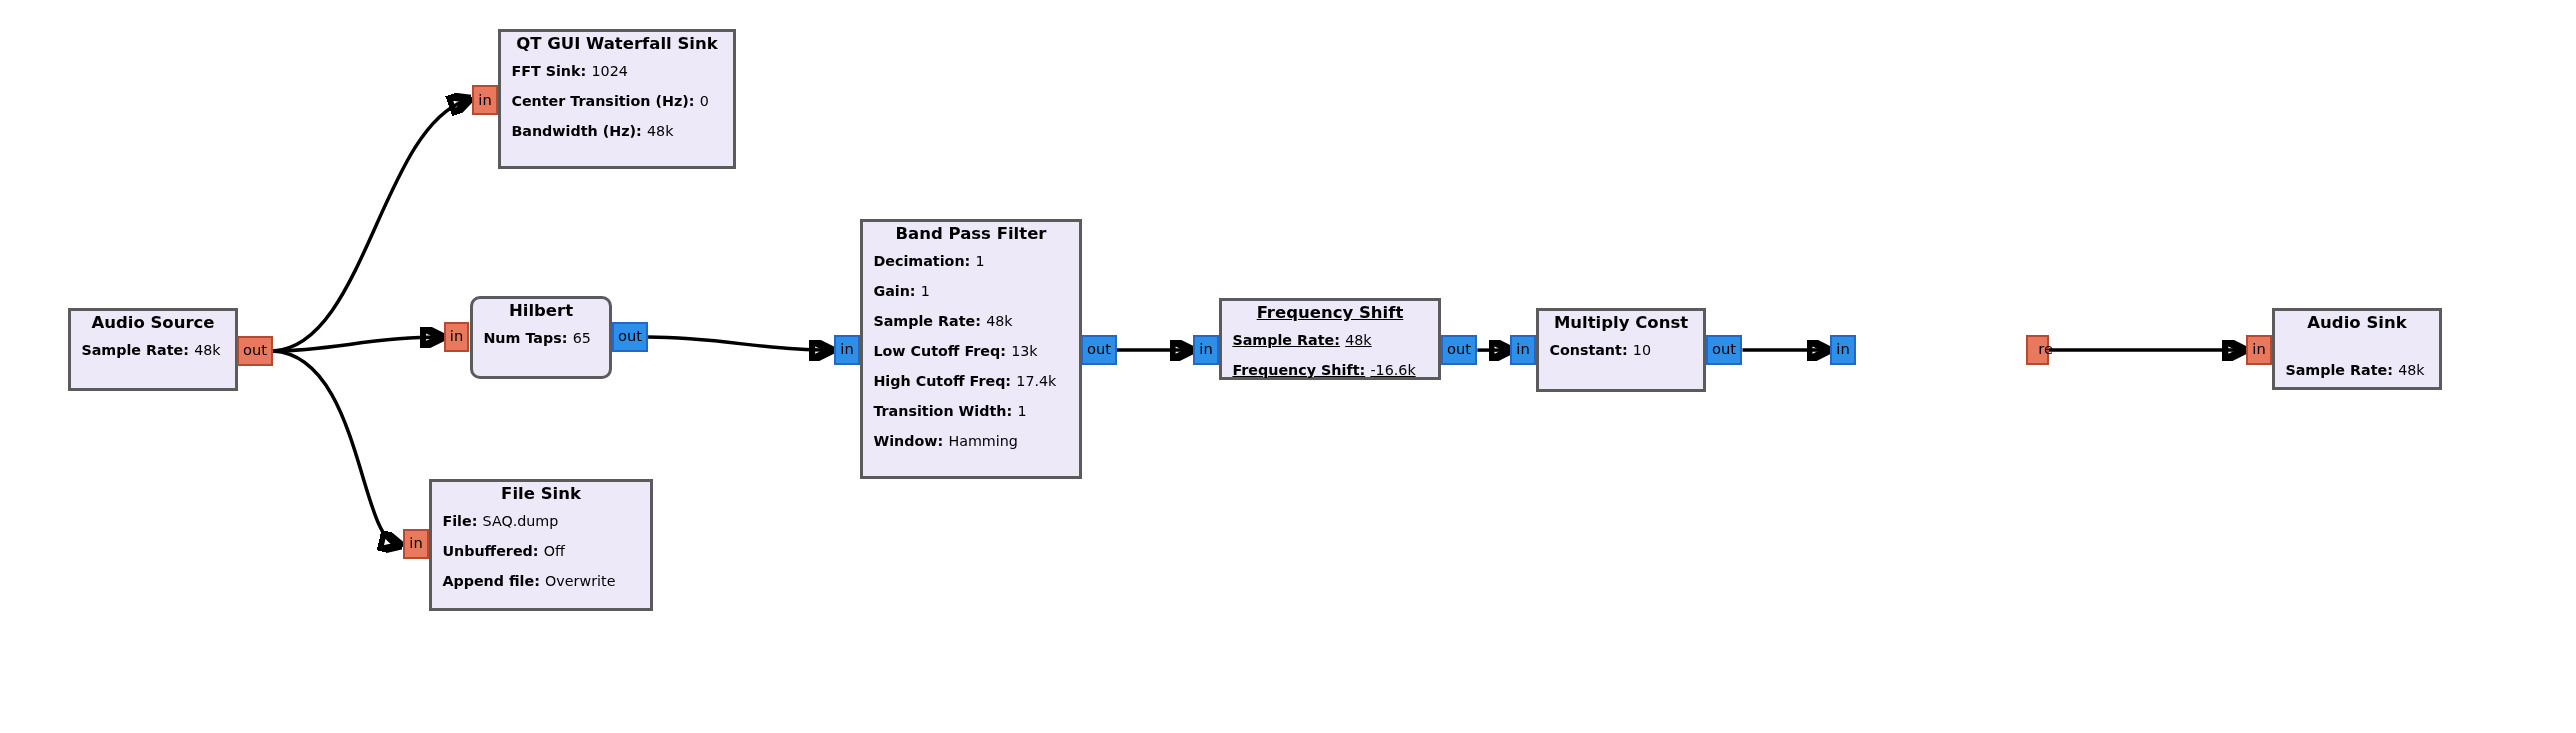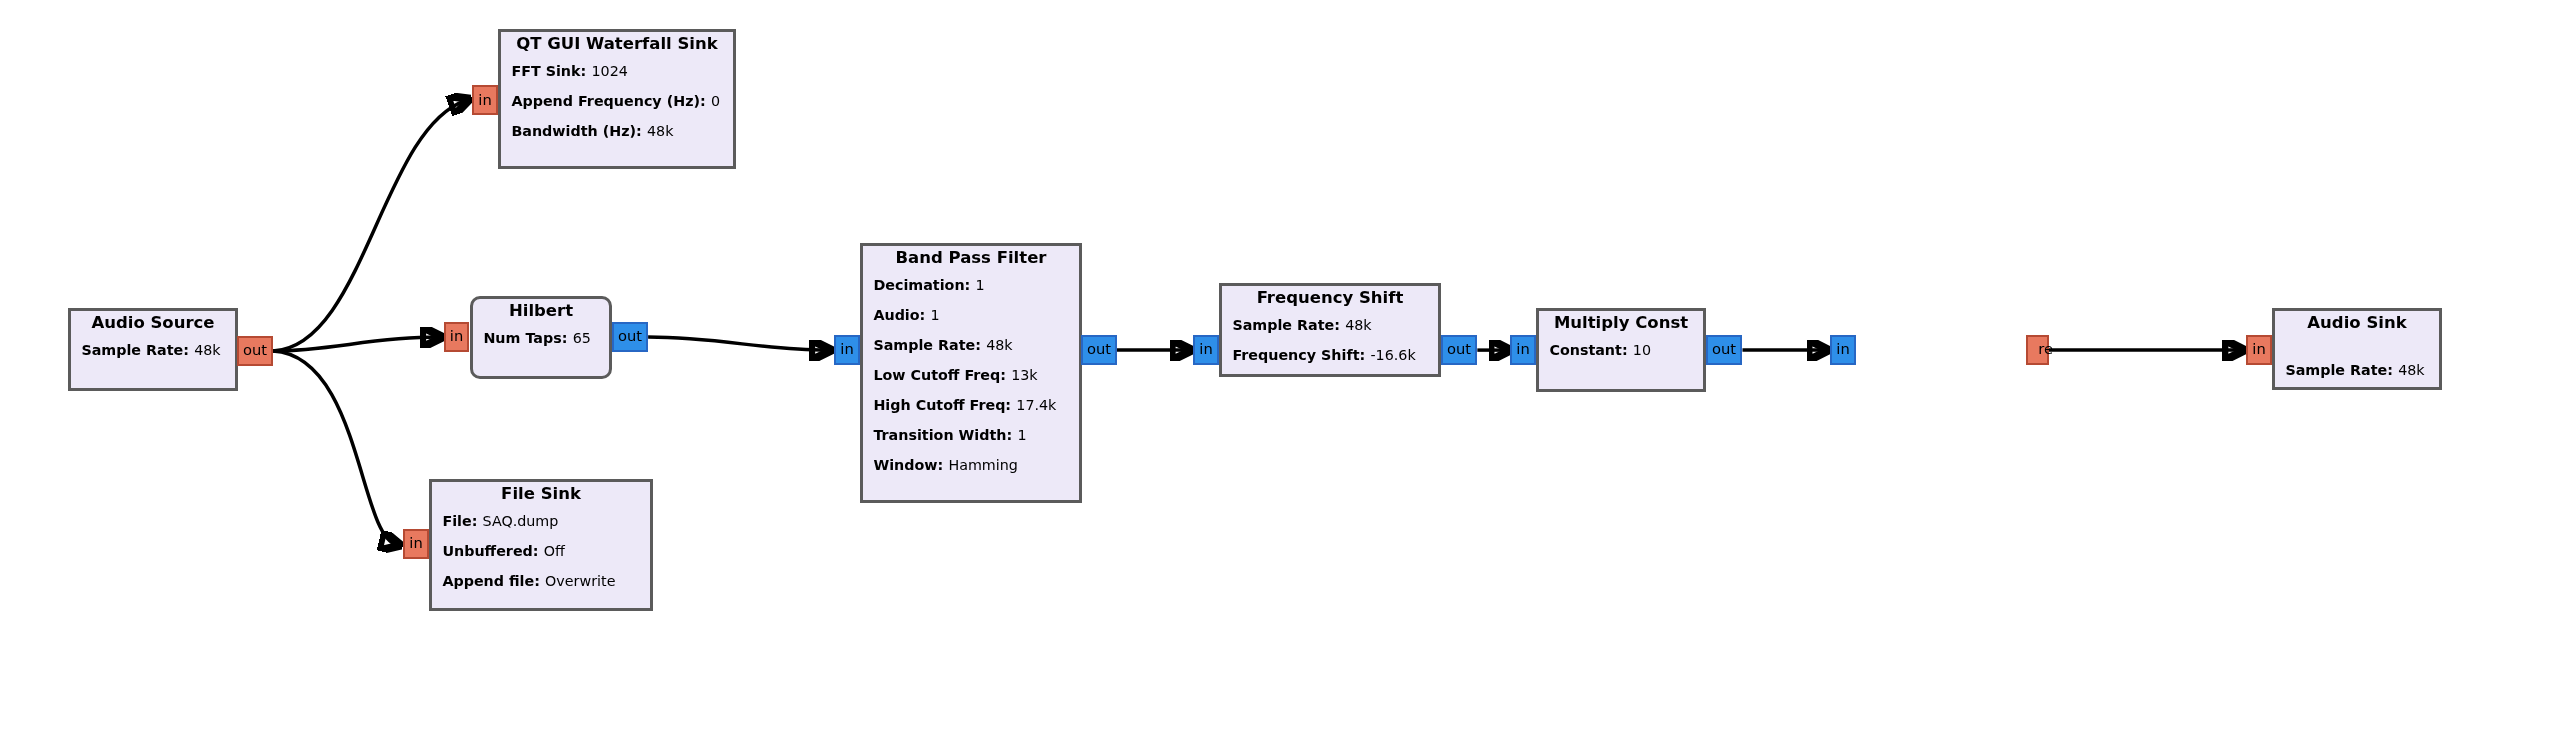--- a/index.html
+++ b/index.html
@@ -66,21 +66,21 @@
     </div>
   </div>
   <div class="port real" style="left:237px; top:336px; width:36px; height:29.5px;">out</div>
 
   <div class="block" style="left:498px; top:29px; width:238px; height:140px;">
     <div class="title">QT GUI Waterfall Sink</div>
     <div class="param">
       <span class="k">FFT Sink:</span><span class="v">1024</span>
     </div>
     <div class="param">
-      <span class="k">Append Frequency (Hz):</span><span class="v">0</span>
+      <span class="k">Center Transition (Hz):</span><span class="v">0</span>
     </div>
     <div class="param">
       <span class="k">Bandwidth (Hz):</span><span class="v">48k</span>
     </div>
   </div>
   <div class="port real" style="left:472px; top:85px; width:26px; height:30px;">in</div>
 
   <div class="block" style="left:470px; top:296px; width:142px; height:83px;border-radius:10px;">
     <div class="title">Hilbert</div>
     <div class="param">
@@ -97,48 +97,48 @@
     </div>
     <div class="param">
       <span class="k">Unbuffered:</span><span class="v">Off</span>
     </div>
     <div class="param">
       <span class="k">Append file:</span><span class="v">Overwrite</span>
     </div>
   </div>
   <div class="port real" style="left:403px; top:529px; width:26px; height:29.5px;">in</div>
 
-  <div class="block" style="left:860px; top:219px; width:222px; height:260px;margin-top:24px;">
+  <div class="block" style="left:860px; top:219px; width:222px; height:260px;">
     <div class="title">Band Pass Filter</div>
     <div class="param">
       <span class="k">Decimation:</span><span class="v">1</span>
     </div>
     <div class="param">
-      <span class="k">Audio:</span><span class="v">1</span>
+      <span class="k">Gain:</span><span class="v">1</span>
     </div>
     <div class="param">
       <span class="k">Sample Rate:</span><span class="v">48k</span>
     </div>
     <div class="param">
       <span class="k">Low Cutoff Freq:</span><span class="v">13k</span>
     </div>
     <div class="param">
       <span class="k">High Cutoff Freq:</span><span class="v">17.4k</span>
     </div>
     <div class="param">
       <span class="k">Transition Width:</span><span class="v">1</span>
     </div>
     <div class="param">
       <span class="k">Window:</span><span class="v">Hamming</span>
     </div>
   </div>
   <div class="port complex" style="left:834px; top:335px; width:26px; height:29.5px;">in</div>
   <div class="port complex" style="left:1081px; top:335px; width:36px; height:29.5px;">out</div>
 
-  <div class="block" style="left:1219px; top:283px; width:222px; height:94px;">
+  <div class="block" style="left:1219px; top:298px; width:222px; height:82px;text-decoration:underline;">
     <div class="title">Frequency Shift</div>
     <div class="param">
       <span class="k">Sample Rate:</span><span class="v">48k</span>
     </div>
     <div class="param">
       <span class="k">Frequency Shift:</span><span class="v">-16.6k</span>
     </div>
   </div>
   <div class="port complex" style="left:1193px; top:335px; width:26px; height:29.5px;">in</div>
   <div class="port complex" style="left:1441px; top:335px; width:36px; height:29.5px;">out</div>

